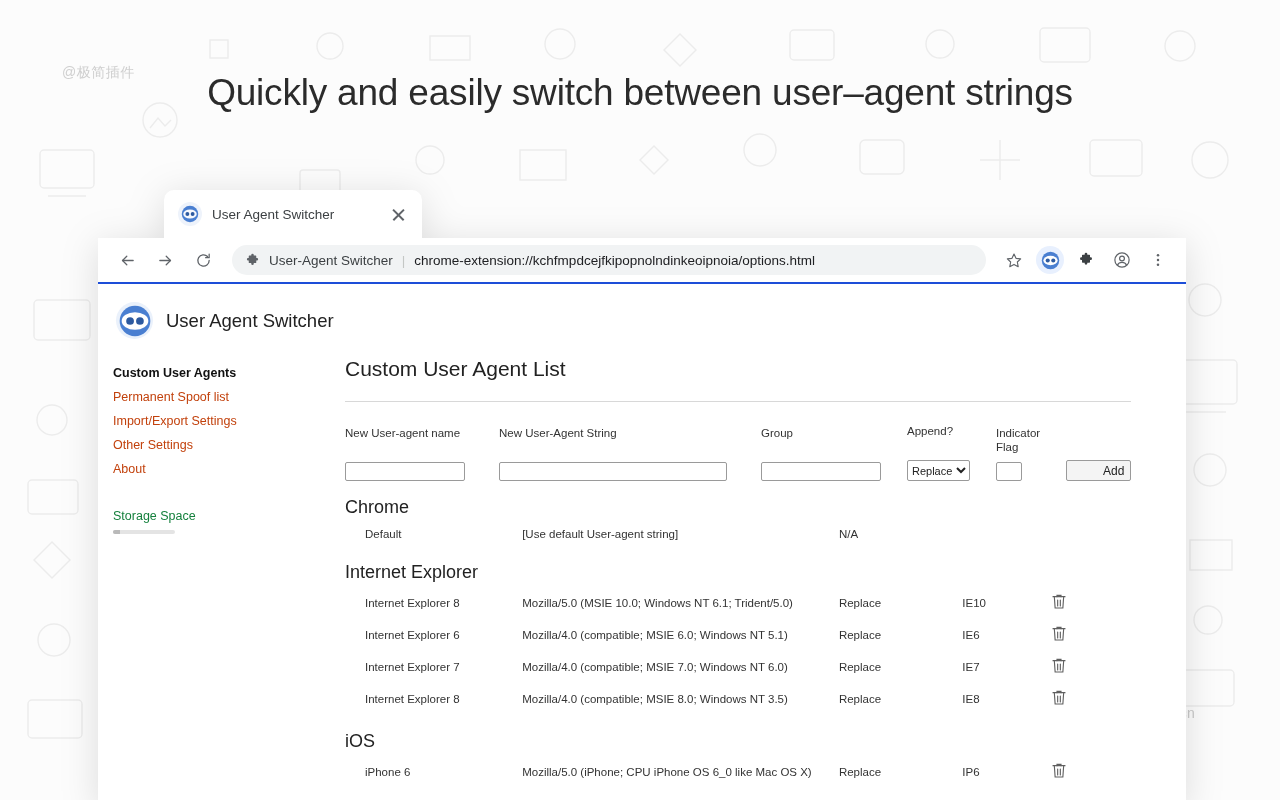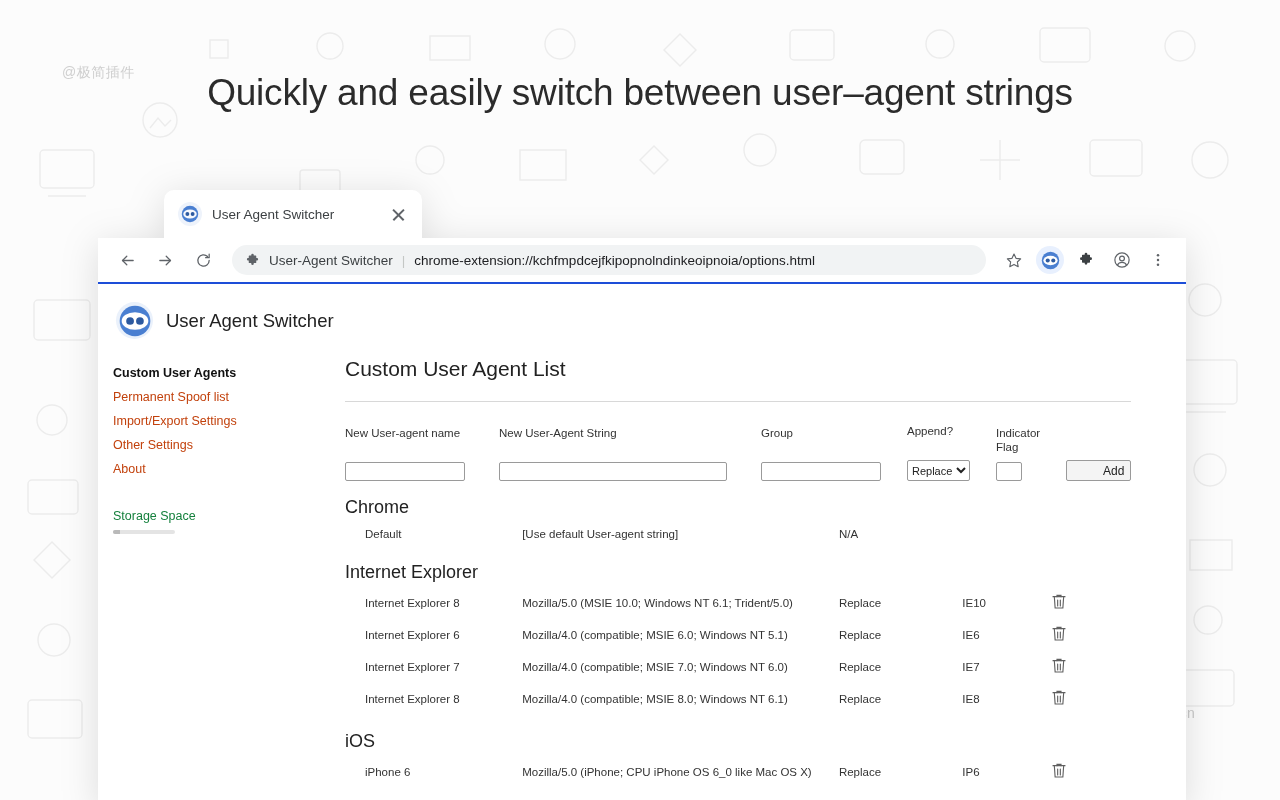--- a/index.html
+++ b/index.html
@@ -482,21 +482,21 @@
                     <path d="M3 5h18"></path>
                         <path d="M9 5V3h6v2"></path>
                     <path d="M5 5l1.2 17h11.6L19 5"></path>
                     <path d="M10 10v9M14 10v9"></path>
                   </svg>
                 </span>
               </td>
             </tr>
             <tr>
               <td class="col-name">Internet Explorer 8</td>
-              <td class="col-string">Mozilla/4.0 (compatible; MSIE 8.0; Windows NT 6.1)</td>
+              <td class="col-string">Mozilla/4.0 (compatible; MSIE 8.0; Windows NT 3.5)</td>
               <td class="col-group">Replace</td>
               <td class="col-append">IE8</td>
               <td class="col-del">
                 <span class="trash">
                   <svg width="16" height="18" viewBox="0 0 24 26" fill="none" stroke="#606060" stroke-width="1.7" stroke-linecap="round">
                     <path d="M3 5h18"></path>
                         <path d="M9 5V3h6v2"></path>
                     <path d="M5 5l1.2 17h11.6L19 5"></path>
                     <path d="M10 10v9M14 10v9"></path>
                   </svg>

